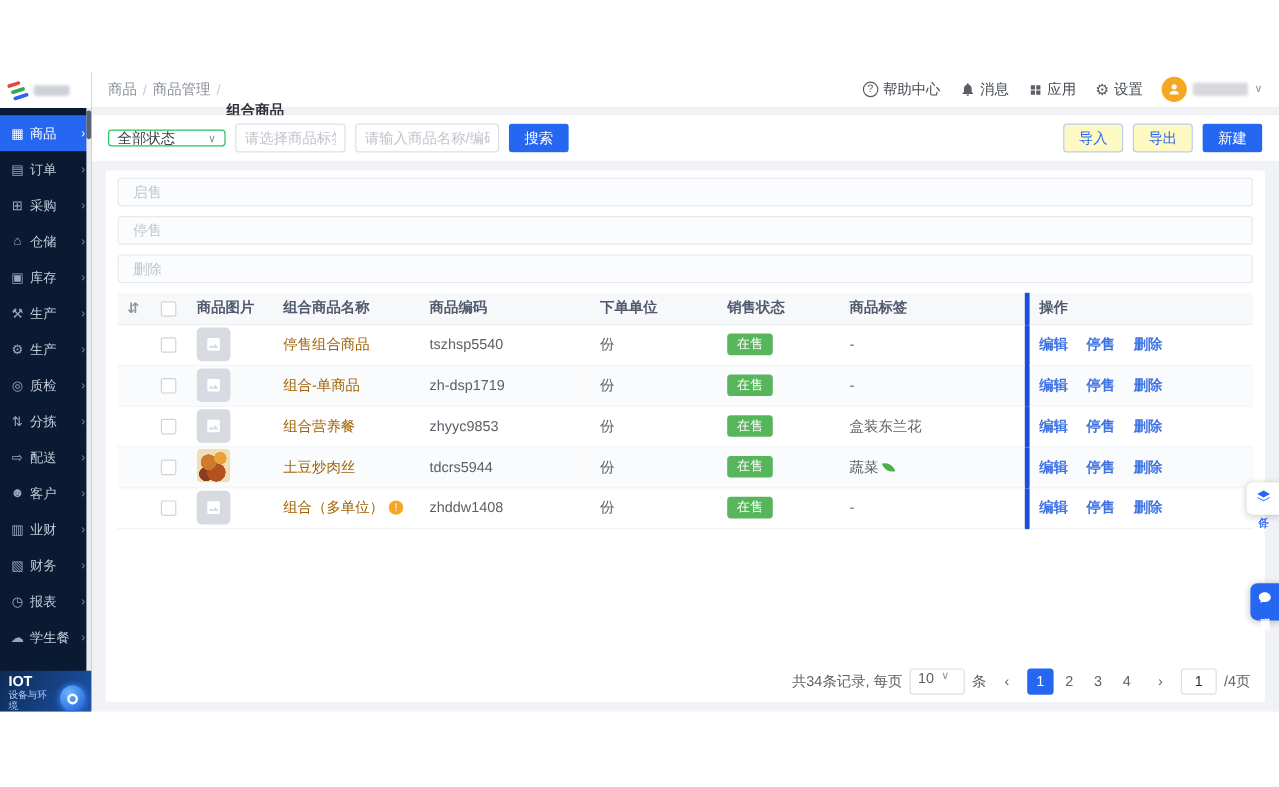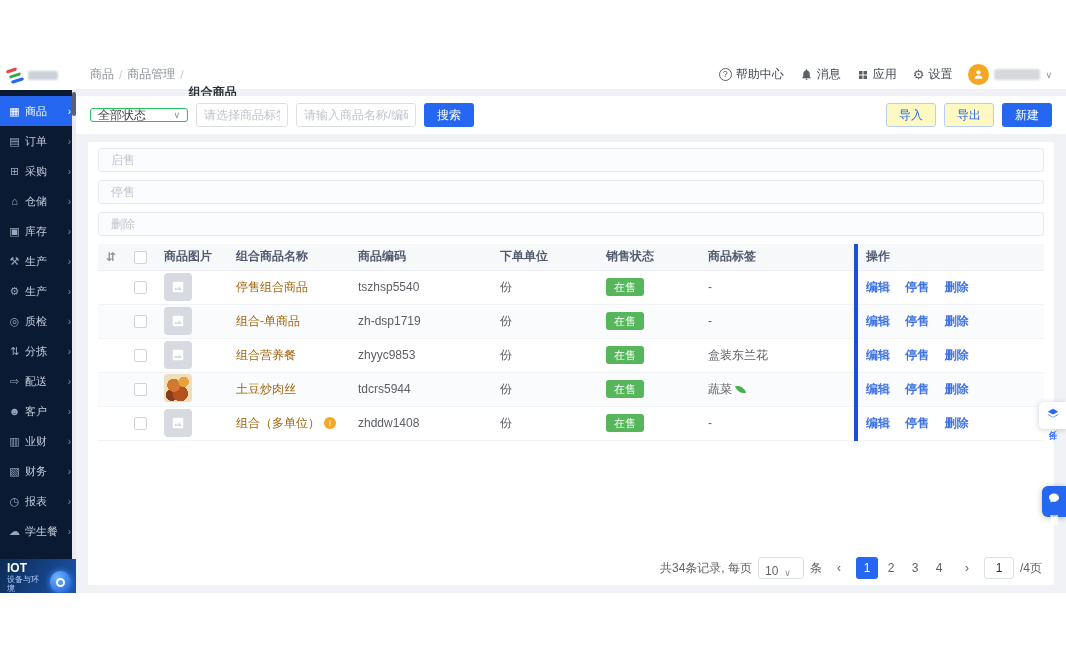--- a/index.html
+++ b/index.html
@@ -78,21 +78,21 @@
       radial-gradient(circle at 28% 75%, #8a3c1c 0 20%, transparent 21%),
       #f0ddba; }
   .name-link { color:#a16207; cursor:pointer; text-decoration:none; }
   .info-ic { display:inline-block; width:12px; height:12px; margin-left:4px; border-radius:50%; background:#f5a623; color:#fff; font-size:9px; line-height:12px; text-align:center; vertical-align:1px; }
   .badge { display:inline-block; background:#57b65b; color:#fff; font-size:11px; line-height:16px; padding:1px 8px; border-radius:3px; }
   .leaf { display:inline-block; width:9px; height:9px; margin-left:4px; background:#48b14c; border-radius:0 100% 0 100%; transform:rotate(-15deg); vertical-align:-1px; }
   .ops a { color:#3f73e3; margin-right:12px; cursor:pointer; text-decoration:none;font-weight:bold; }
 
   
   .pagination { margin-top:auto; height:34px; display:flex; align-items:center; justify-content:flex-end; gap:6px; color:#606266; padding:0 2px; }
-  .pp-select { height:22px; min-width:46px; border:1px solid #dcdfe6; border-radius:3px; display:inline-flex; align-items:flex-end; gap:6px; padding:0 6px; cursor:pointer; background:#fff; }
+  .pp-select { height:22px; min-width:46px; border:1px solid #dcdfe6; border-radius:3px; display:inline-flex; align-items:flex-start; gap:6px; padding:0 6px; cursor:pointer; background:#fff; }
   .pg-btn { min-width:22px; height:22px; display:inline-flex; align-items:center; justify-content:center; border-radius:3px; cursor:pointer; color:#606266; }
   .pg-btn.page.active { background:#2567f1; color:#fff; }
   .jump { width:30px; height:22px; border:1px solid #dcdfe6; border-radius:3px; text-align:center; font-size:12px; font-family:inherit; color:#333; }
 
   
   .task-float { position:absolute; right:0; top:402px; width:27px; background:#fff; border-radius:5px 0 0 5px; box-shadow:0 1px 6px rgba(0,0,0,.18); display:flex; flex-direction:column; align-items:center; padding:5px 0 4px; gap:2px; cursor:pointer; z-index:5; }
   .task-float .lbl { font-size:9px; color:#2567f1; writing-mode:vertical-rl; text-orientation:upright; letter-spacing:1px; }
   .service-float { position:absolute; right:0; top:486px; width:24px; background:#2567f1; border-radius:6px 0 0 6px; display:flex; flex-direction:column; align-items:center; padding:6px 0; gap:3px; cursor:pointer; z-index:5; box-shadow:0 1px 6px rgba(0,0,0,.25); }
   .service-float .lbl { color:#fff; font-size:9px; writing-mode:vertical-rl; text-orientation:upright; letter-spacing:1px; }
 </style>

